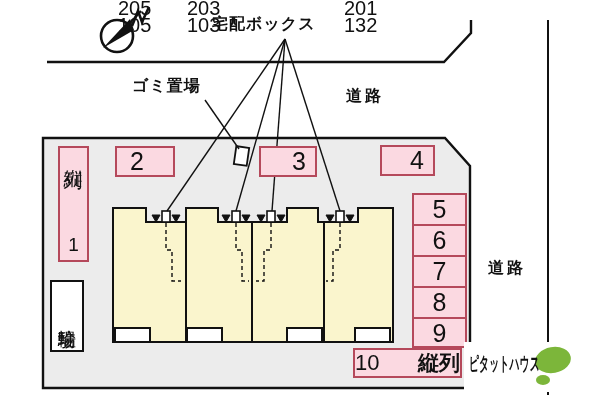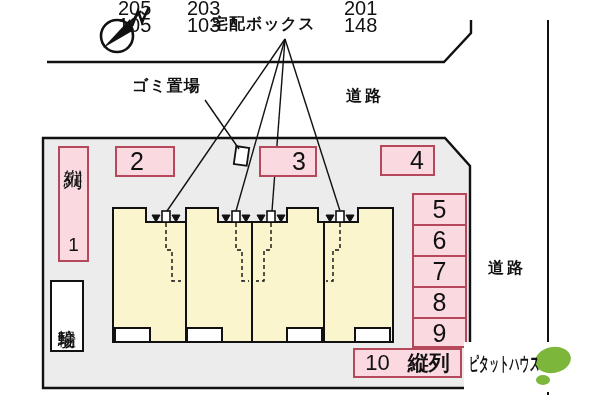--- a/index.html
+++ b/index.html
@@ -133,40 +133,40 @@
     <div class="row">
         <span>7</span>
       </div>
     <div class="row">
         <span>8</span>
       </div>
     <div class="row">
         <span>9</span>
       </div>
   </div>
-  <div class="pink b10" style="left:353px;top:348px;width:109px;height:30px;">
+  <div class="pink b10" style="left:353px;top:348px;width:109px;height:30px;justify-content:space-between;">
     <span>10</span>
     <span class="jp">縦列</span>
   </div>
 
   <div class="whitebox" style="left:50px;top:280px;width:34px;height:72px;">
     <span class="vtext" style="font-size:18px;letter-spacing:1px;">駐輪場</span>
   </div>
 
   <div class="unit-label" style="left:118px;">
     <span style="display:block">205</span>
     <span style="display:block">105</span>
   </div>
   <div class="unit-label" style="left:187px;">
     <span style="display:block">203</span>
     <span style="display:block">103</span>
   </div>
   <div class="unit-label" style="left:344px;">
     <span style="display:block">201</span>
-    <span style="display:block">148</span>
+    <span style="display:block">132</span>
   </div>
 
   <div class="lbl big" style="left:212px;top:14px;">宅配ボックス</div>
   <div class="lbl big" style="left:132px;top:76px;text-align:center;">ゴミ置場</div>
   <div class="lbl big sp3" style="left:346px;top:86px;">道路</div>
   <div class="lbl big sp3" style="left:488px;top:258px;">道路</div>
 
   <div class="logo-box">
     <svg width="136" height="50" viewBox="0 0 136 50">
       <ellipse cx="89" cy="18" rx="18" ry="13" fill="var(--logo-green)" transform="rotate(-10 89 18)"></ellipse>

